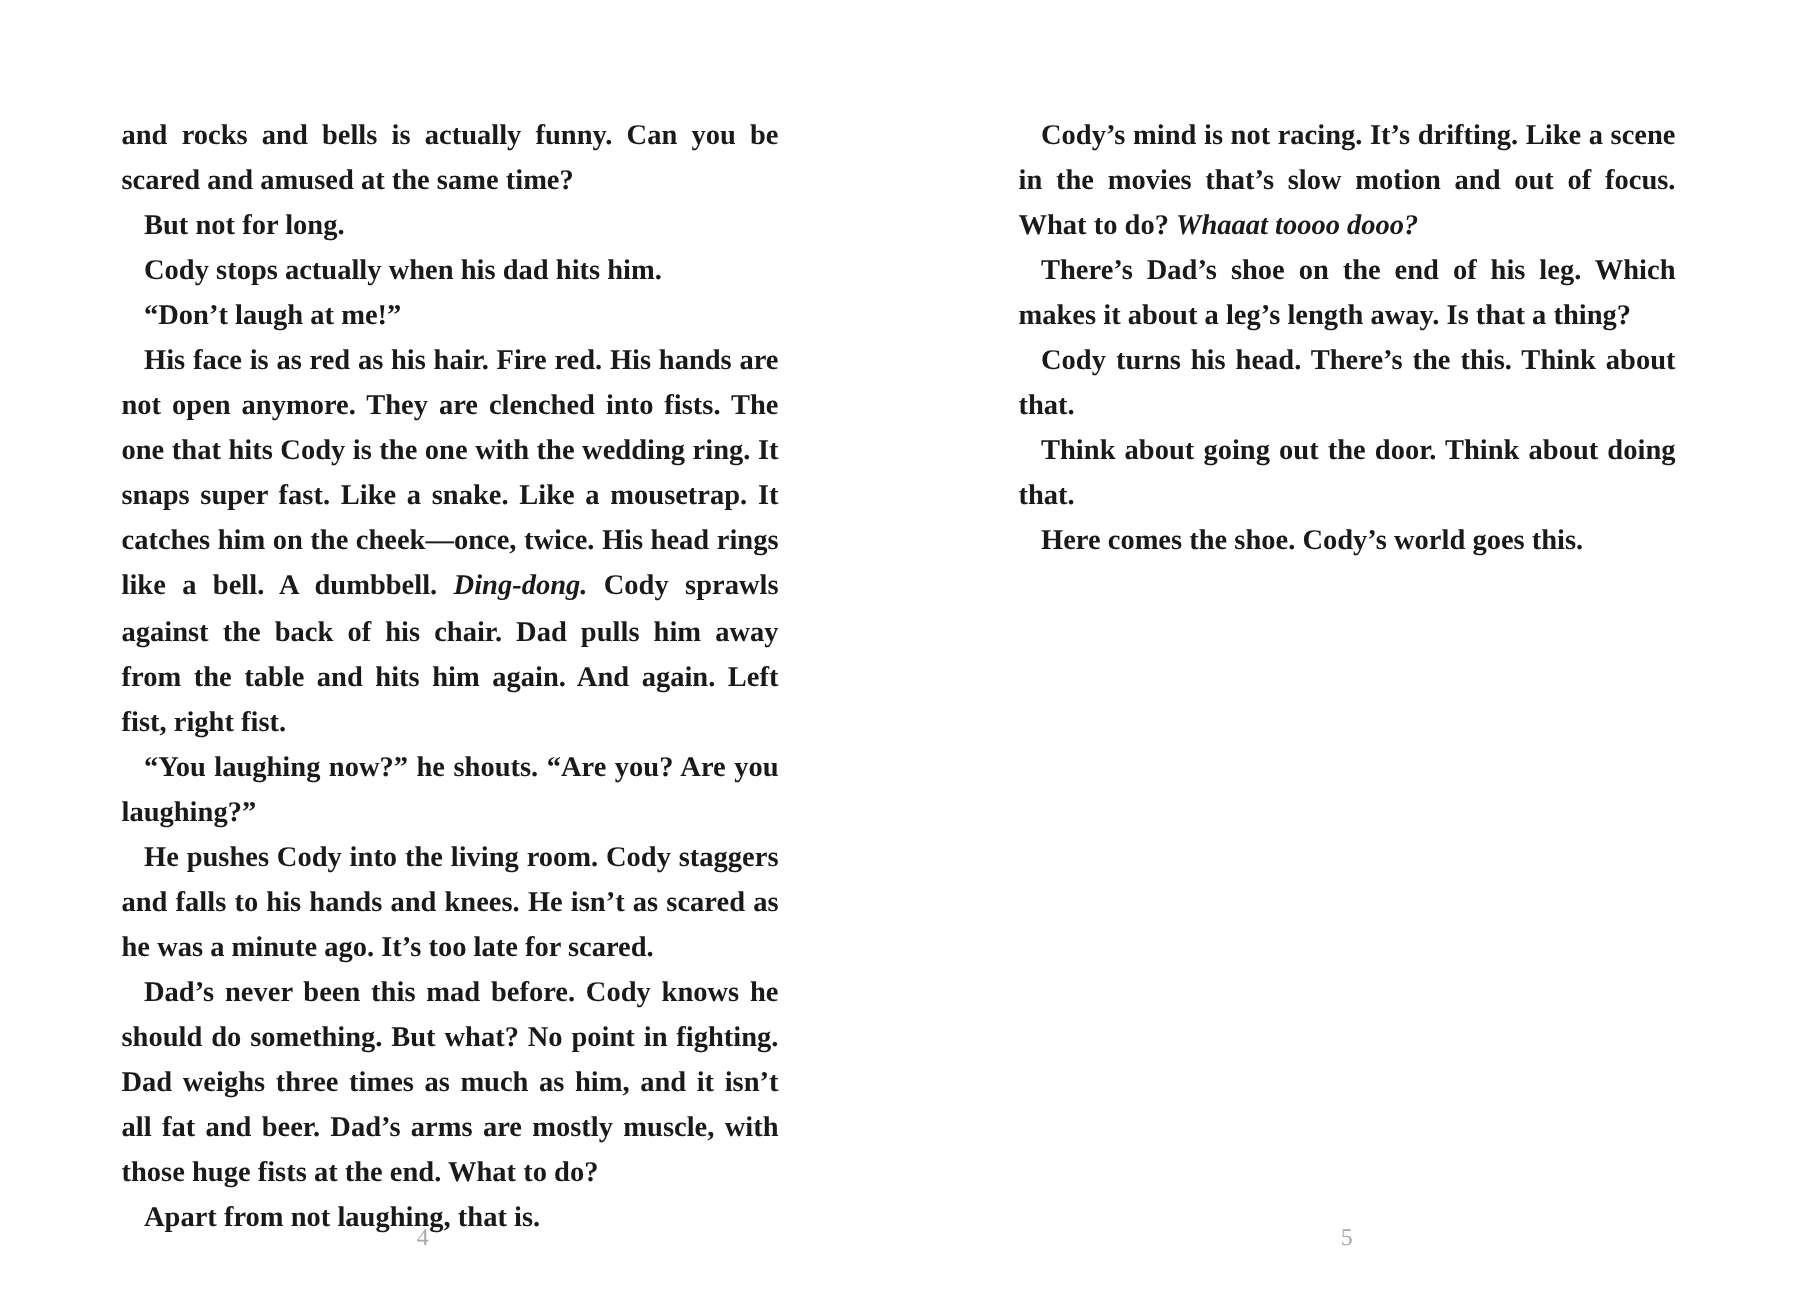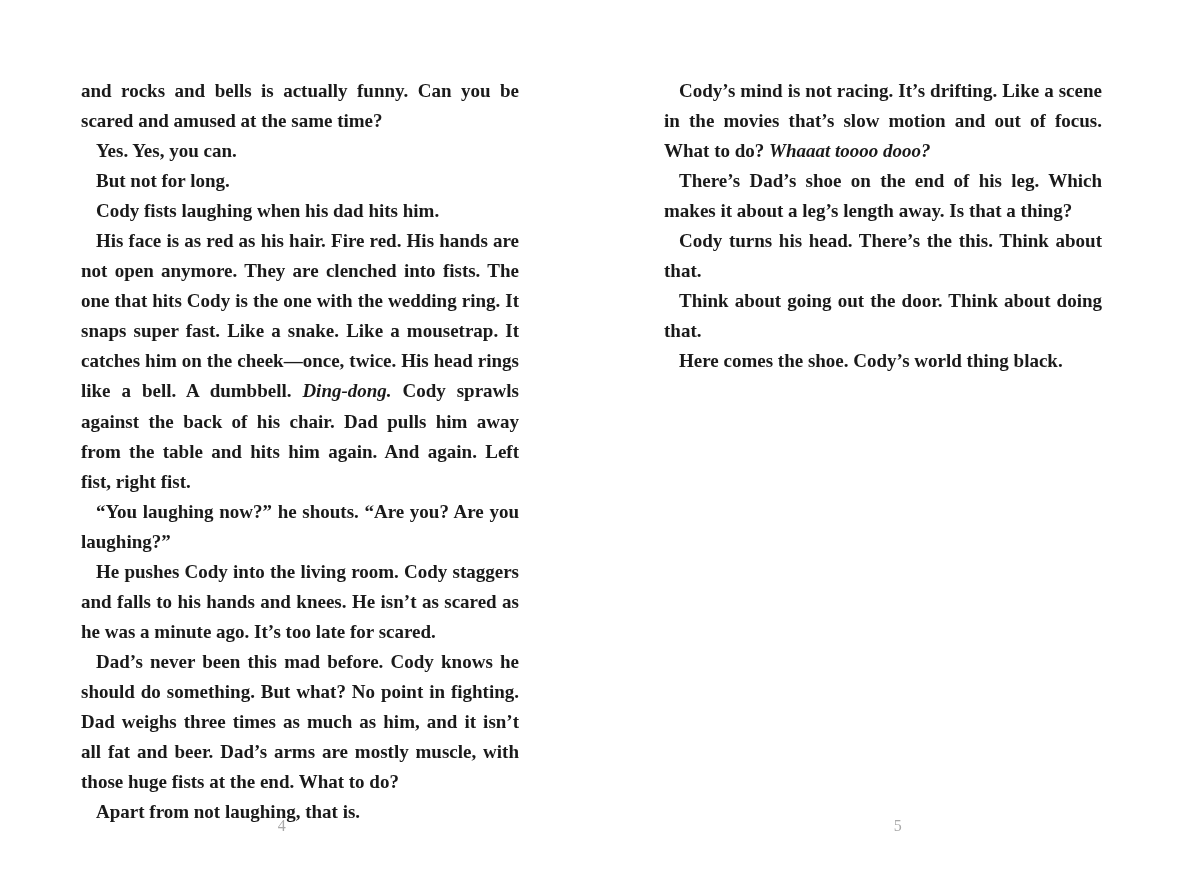--- a/index.html
+++ b/index.html
@@ -33,21 +33,21 @@
     width: 438px;
     text-align: justify;
     text-justify: inter-word;
     font-size: 19px;
     line-height: 30.05px;
     -webkit-hyphens: none;
     hyphens: none;
     font-weight: bold;
   }
   .page-left .text-block { left: 81px; }
-  .page-right .text-block { left: 64px; }
+  .page-right .text-block { left: 79px; }
 
   p {
     margin: 0;
     text-indent: 15px;
   }
   p.noindent {
     text-indent: 0;
   }
   em, .ital {
     font-style: italic;
@@ -66,36 +66,36 @@
   .page-right .folio { transform: translateX(-2px); }
 </style>
 </head>
 <body>
 
 <div class="spread">
 
   <div class="page page-left">
     <div class="text-block" id="left-text">
         <p class="noindent">and rocks and bells is actually funny. Can you be scared and amused at the same time?</p>
-        <p>Yes. Yes, you can.</p>
         <p>But not for long.</p>
-        <p>Cody fists laughing when his dad hits him.</p>
+        <p>Cody stops actually when his dad hits him.</p>
+        <p>“Don’t laugh at me!”</p>
         <p>His face is as red as his hair. Fire red. His hands are not open anymore. They are clenched into fists. The one that hits Cody is the one with the wedding ring. It snaps super fast. Like a snake. Like a mousetrap. It catches him on the cheek—once, twice. His head rings like a bell. A dumbbell. <em>Ding-dong.</em> Cody sprawls against the back of his chair. Dad pulls him away from the table and hits him again. And again. Left fist, right fist.</p>
         <p>“You laughing now?” he shouts. “Are you? Are you laughing?”</p>
         <p>He pushes Cody into the living room. Cody staggers and falls to his hands and knees. He isn’t as scared as he was a minute ago. It’s too late for scared.</p>
         <p>Dad’s never been this mad before. Cody knows he should do something. But what? No point in fighting. Dad weighs three times as much as him, and it isn’t all fat and beer. Dad’s arms are mostly muscle, with those huge fists at the end. What to do?</p>
         <p>Apart from not laughing, that is.</p>
       </div>
     <div class="folio">4</div>
   </div>
 
   <div class="page page-right">
     <div class="text-block" id="right-text">
         <p>Cody’s mind is not racing. It’s drifting. Like a scene in the movies that’s slow motion and out of focus. What to do? <em>Whaaat toooo dooo?</em></p>
         <p>There’s Dad’s shoe on the end of his leg. Which makes it about a leg’s length away. Is that a thing?</p>
         <p>Cody turns his head. There’s the this. Think about that.</p>
         <p>Think about going out the door. Think about doing that.</p>
-        <p>Here comes the shoe. Cody’s world thing black.</p>
+        <p>Here comes the shoe. Cody’s world goes this.</p>
       </div>
     <div class="folio">5</div>
   </div>
 
 </div>
 
 </body></html>

